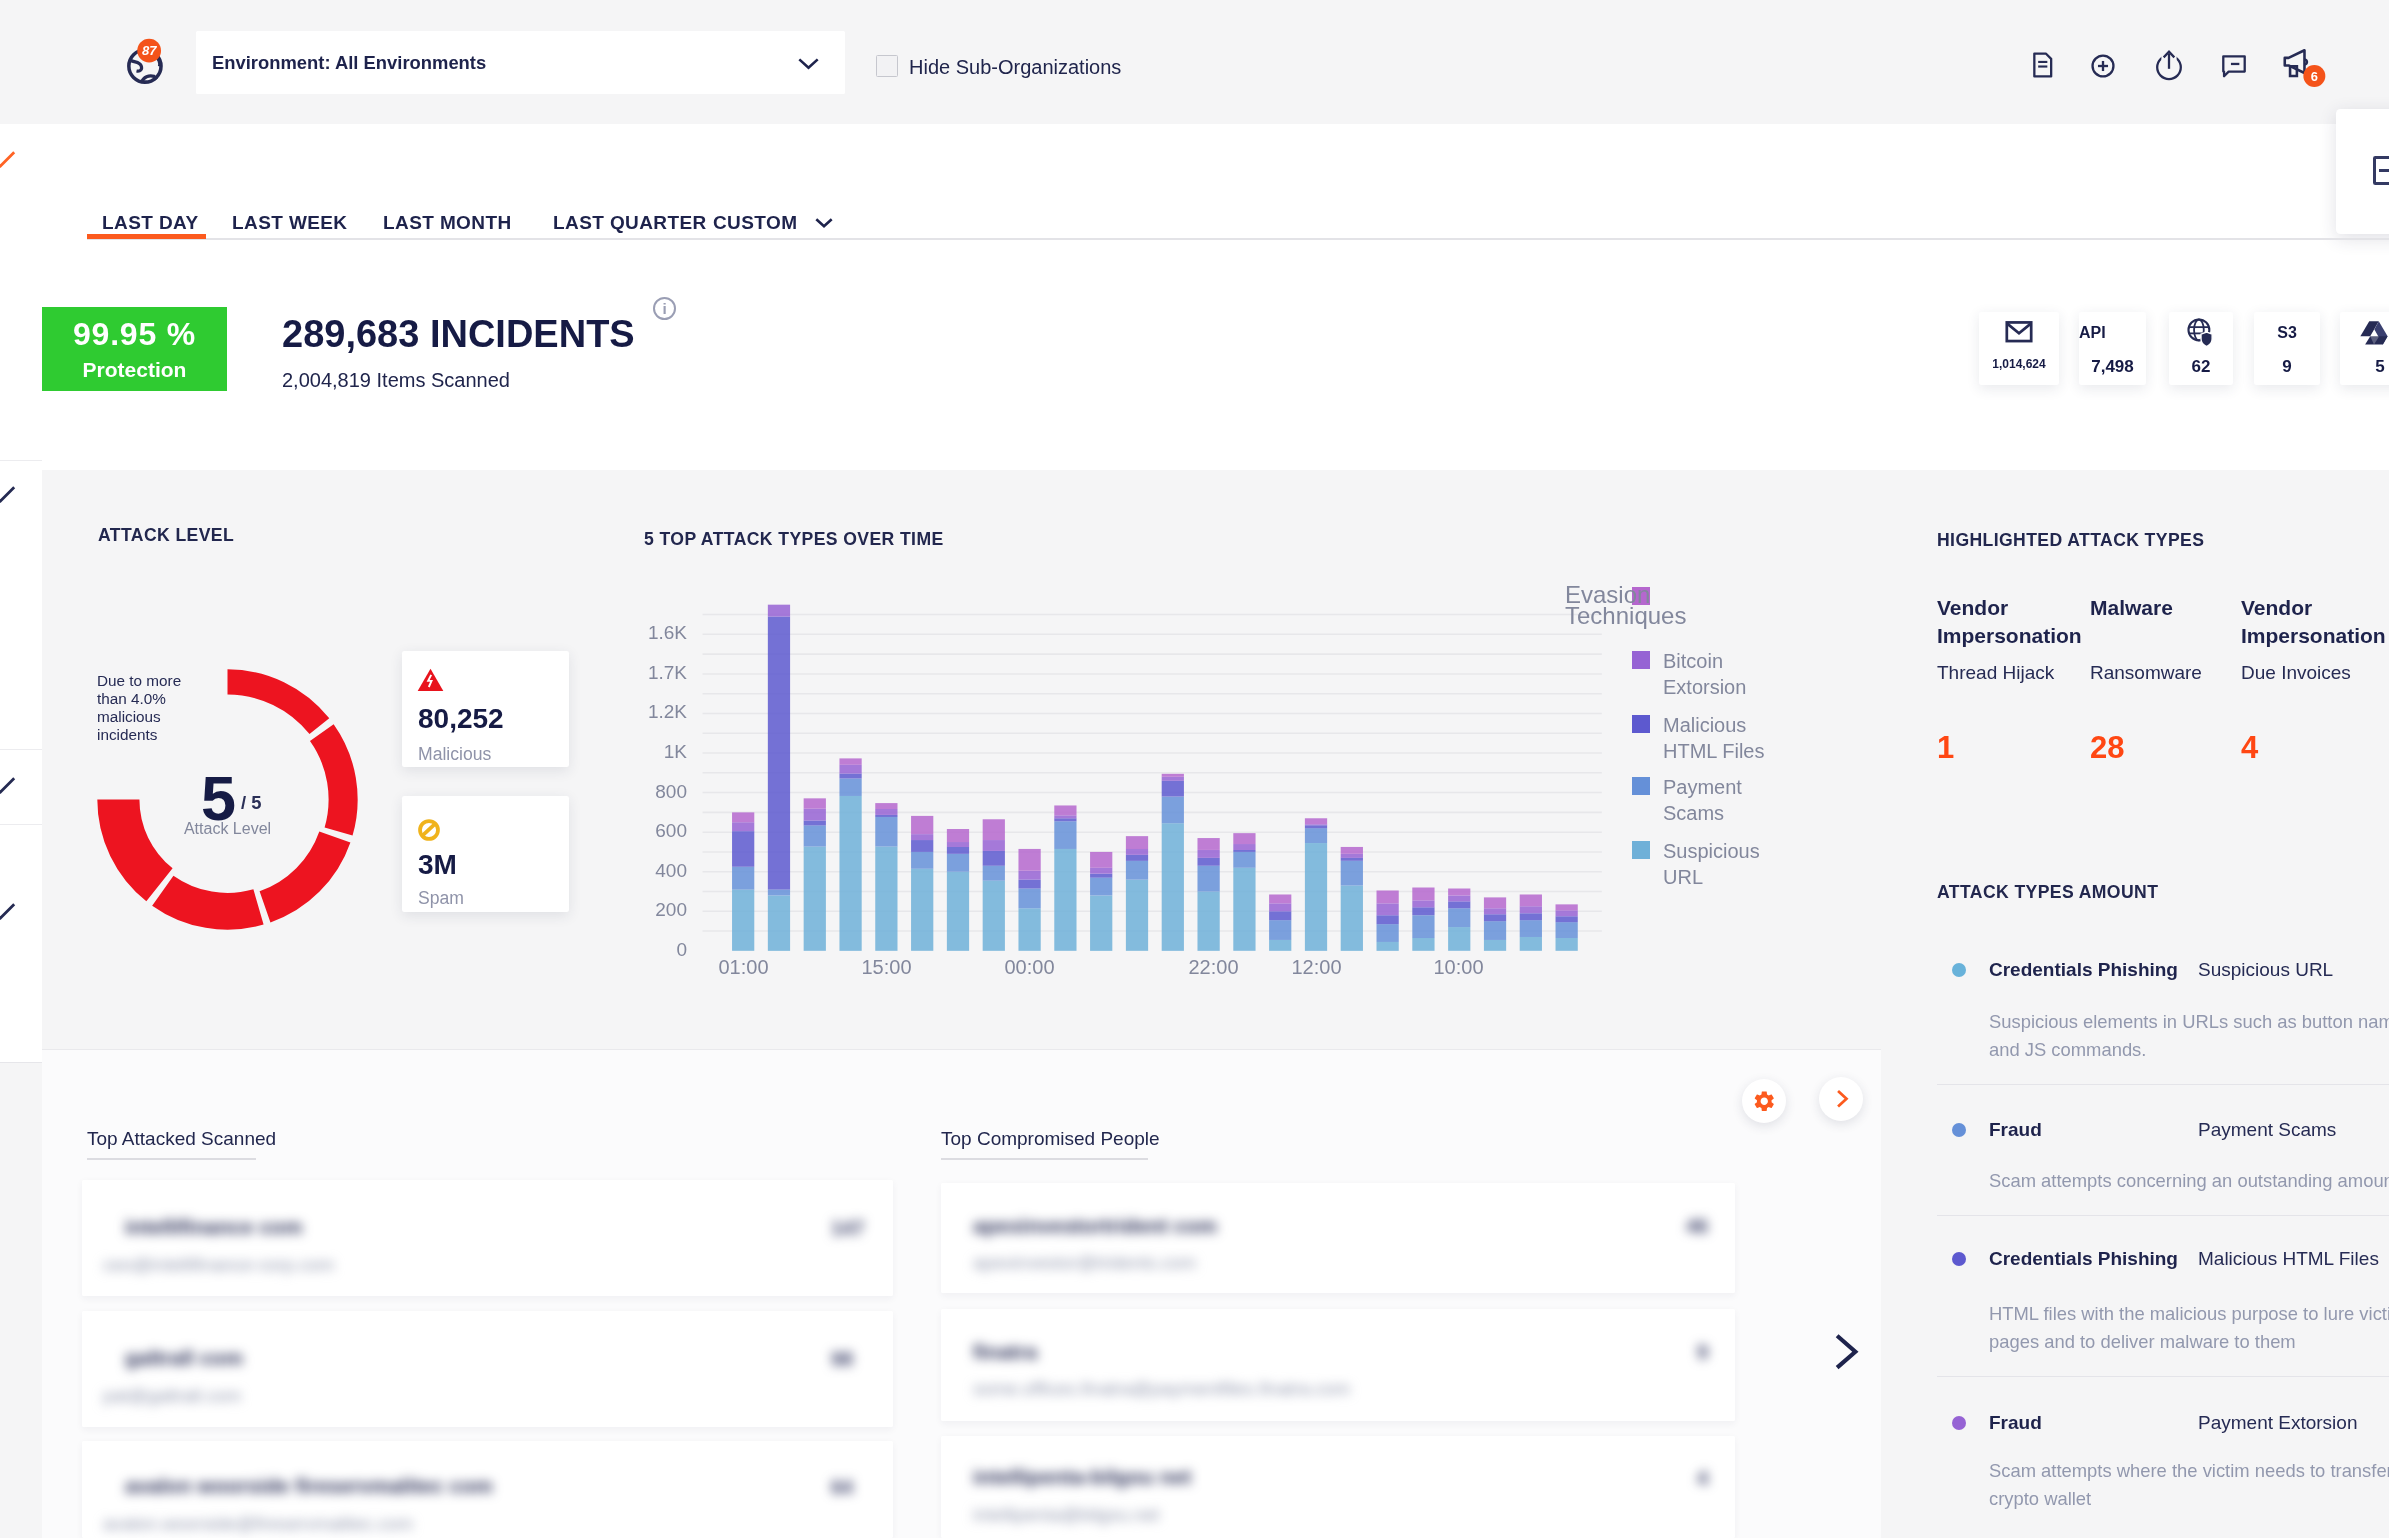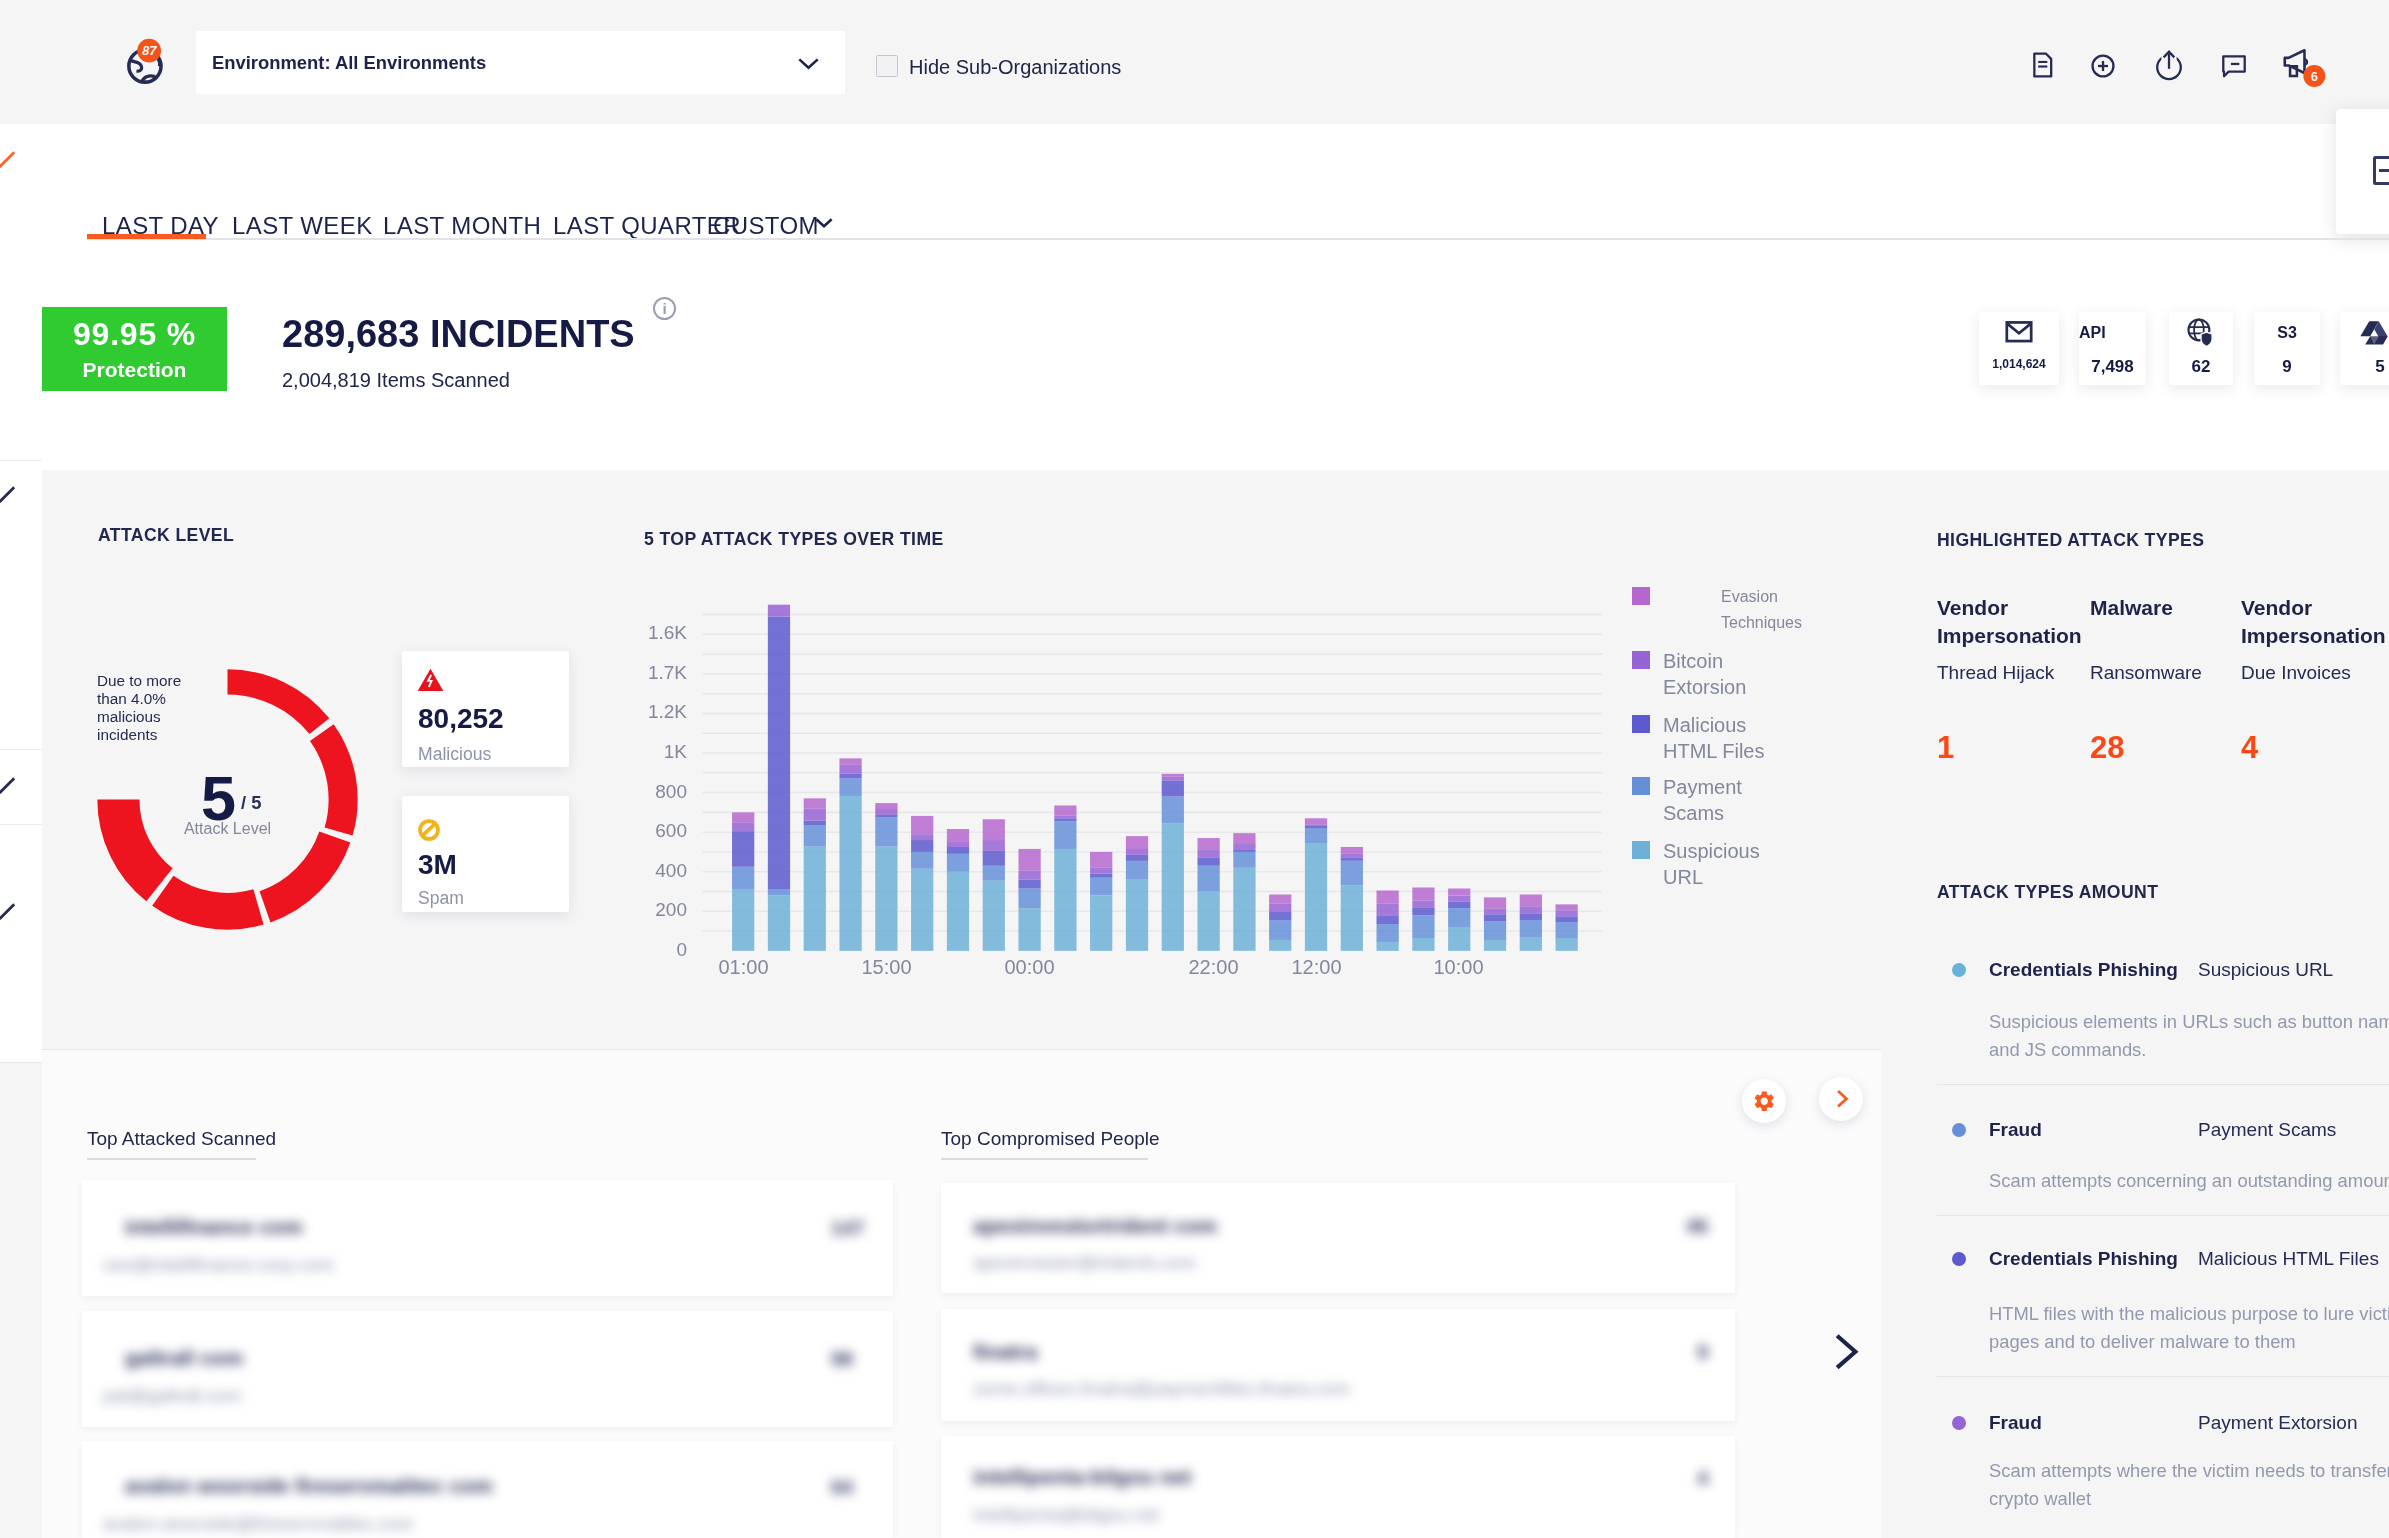--- a/index.html
+++ b/index.html
@@ -1,18 +1,18 @@
 <!DOCTYPE html>
 <html style="font-size:12.3px"><head>
 <meta charset="utf-8">
 <style>
 *{margin:0;padding:0;box-sizing:border-box}
 html,body{width:2389px;height:1538px;background:#f5f5f6;font-family:"Liberation Sans",sans-serif;color:#20254c;position:relative;overflow:hidden}
 .a{position:absolute}
-.nav{font-weight:400;font-size:24px;letter-spacing:0.4px;color:#1e234c}
+.nav{font-weight:700;font-size:19px;letter-spacing:0.4px;color:#1e234c}
 .sect{font-size:17.6px;font-weight:700;letter-spacing:0.4px;color:#22274e}
 .shadow{box-shadow:0 3.8px 12.3px rgba(40,45,80,.10)}
 </style>
 </head>
 <body>
 
 <div class="a" style="left:0;top:124px;width:2389px;height:346px;background:#fff"></div>
 
 <div class="a" style="left:0;top:470px;width:42px;height:592px;background:#fff"></div>
 <div class="a" style="left:0;top:460px;width:42px;height:0.8px;background:#ececef"></div>
@@ -306,21 +306,21 @@
 <div class="a" style="left:603px;top:701px;width:84px;text-align:right;font-size:19px;color:#82879c">1.2K</div>
 <div class="a" style="left:603px;top:662px;width:84px;text-align:right;font-size:19px;color:#82879c">1.7K</div>
 <div class="a" style="left:603px;top:622px;width:84px;text-align:right;font-size:19px;color:#82879c">1.6K</div>
 <div class="a" style="left:690px;top:956px;width:107px;text-align:center;font-size:20px;color:#82879c">01:00</div>
 <div class="a" style="left:833px;top:956px;width:107px;text-align:center;font-size:20px;color:#82879c">15:00</div>
 <div class="a" style="left:976px;top:956px;width:107px;text-align:center;font-size:20px;color:#82879c">00:00</div>
 <div class="a" style="left:1160px;top:956px;width:107px;text-align:center;font-size:20px;color:#82879c">22:00</div>
 <div class="a" style="left:1263px;top:956px;width:107px;text-align:center;font-size:20px;color:#82879c">12:00</div>
 <div class="a" style="left:1405px;top:956px;width:107px;text-align:center;font-size:20px;color:#82879c">10:00</div>
 <div class="a" style="left:1632px;top:587px;width:17.6px;height:17.6px;background:#b567ce"></div>
-<div class="a" style="left:1721px;top:584px;font-size:16px;line-height:26px;color:#82879c">Evasion<br>Techniques</div>
+<div class="a" style="left:1565px;top:584px;font-size:24px;line-height:21px;color:#82879c">Evasion<br>Techniques</div>
 <div class="a" style="left:1632px;top:651px;width:17.6px;height:17.6px;background:#9663d4"></div>
 <div class="a" style="left:1663px;top:648px;font-size:20px;line-height:26px;color:#82879c">Bitcoin<br>Extorsion</div>
 <div class="a" style="left:1632px;top:715px;width:17.6px;height:17.6px;background:#5d59cf"></div>
 <div class="a" style="left:1663px;top:712px;font-size:20px;line-height:26px;color:#82879c">Malicious<br>HTML Files</div>
 <div class="a" style="left:1632px;top:777px;width:17.6px;height:17.6px;background:#6590d8"></div>
 <div class="a" style="left:1663px;top:774px;font-size:20px;line-height:26px;color:#82879c">Payment<br>Scams</div>
 <div class="a" style="left:1632px;top:841px;width:17.6px;height:17.6px;background:#6fb0d8"></div>
 <div class="a" style="left:1663px;top:838px;font-size:20px;line-height:26px;color:#82879c">Suspicious<br>URL</div>
 
 <div class="a sect" style="left:1937px;top:530px">HIGHLIGHTED ATTACK TYPES</div>

